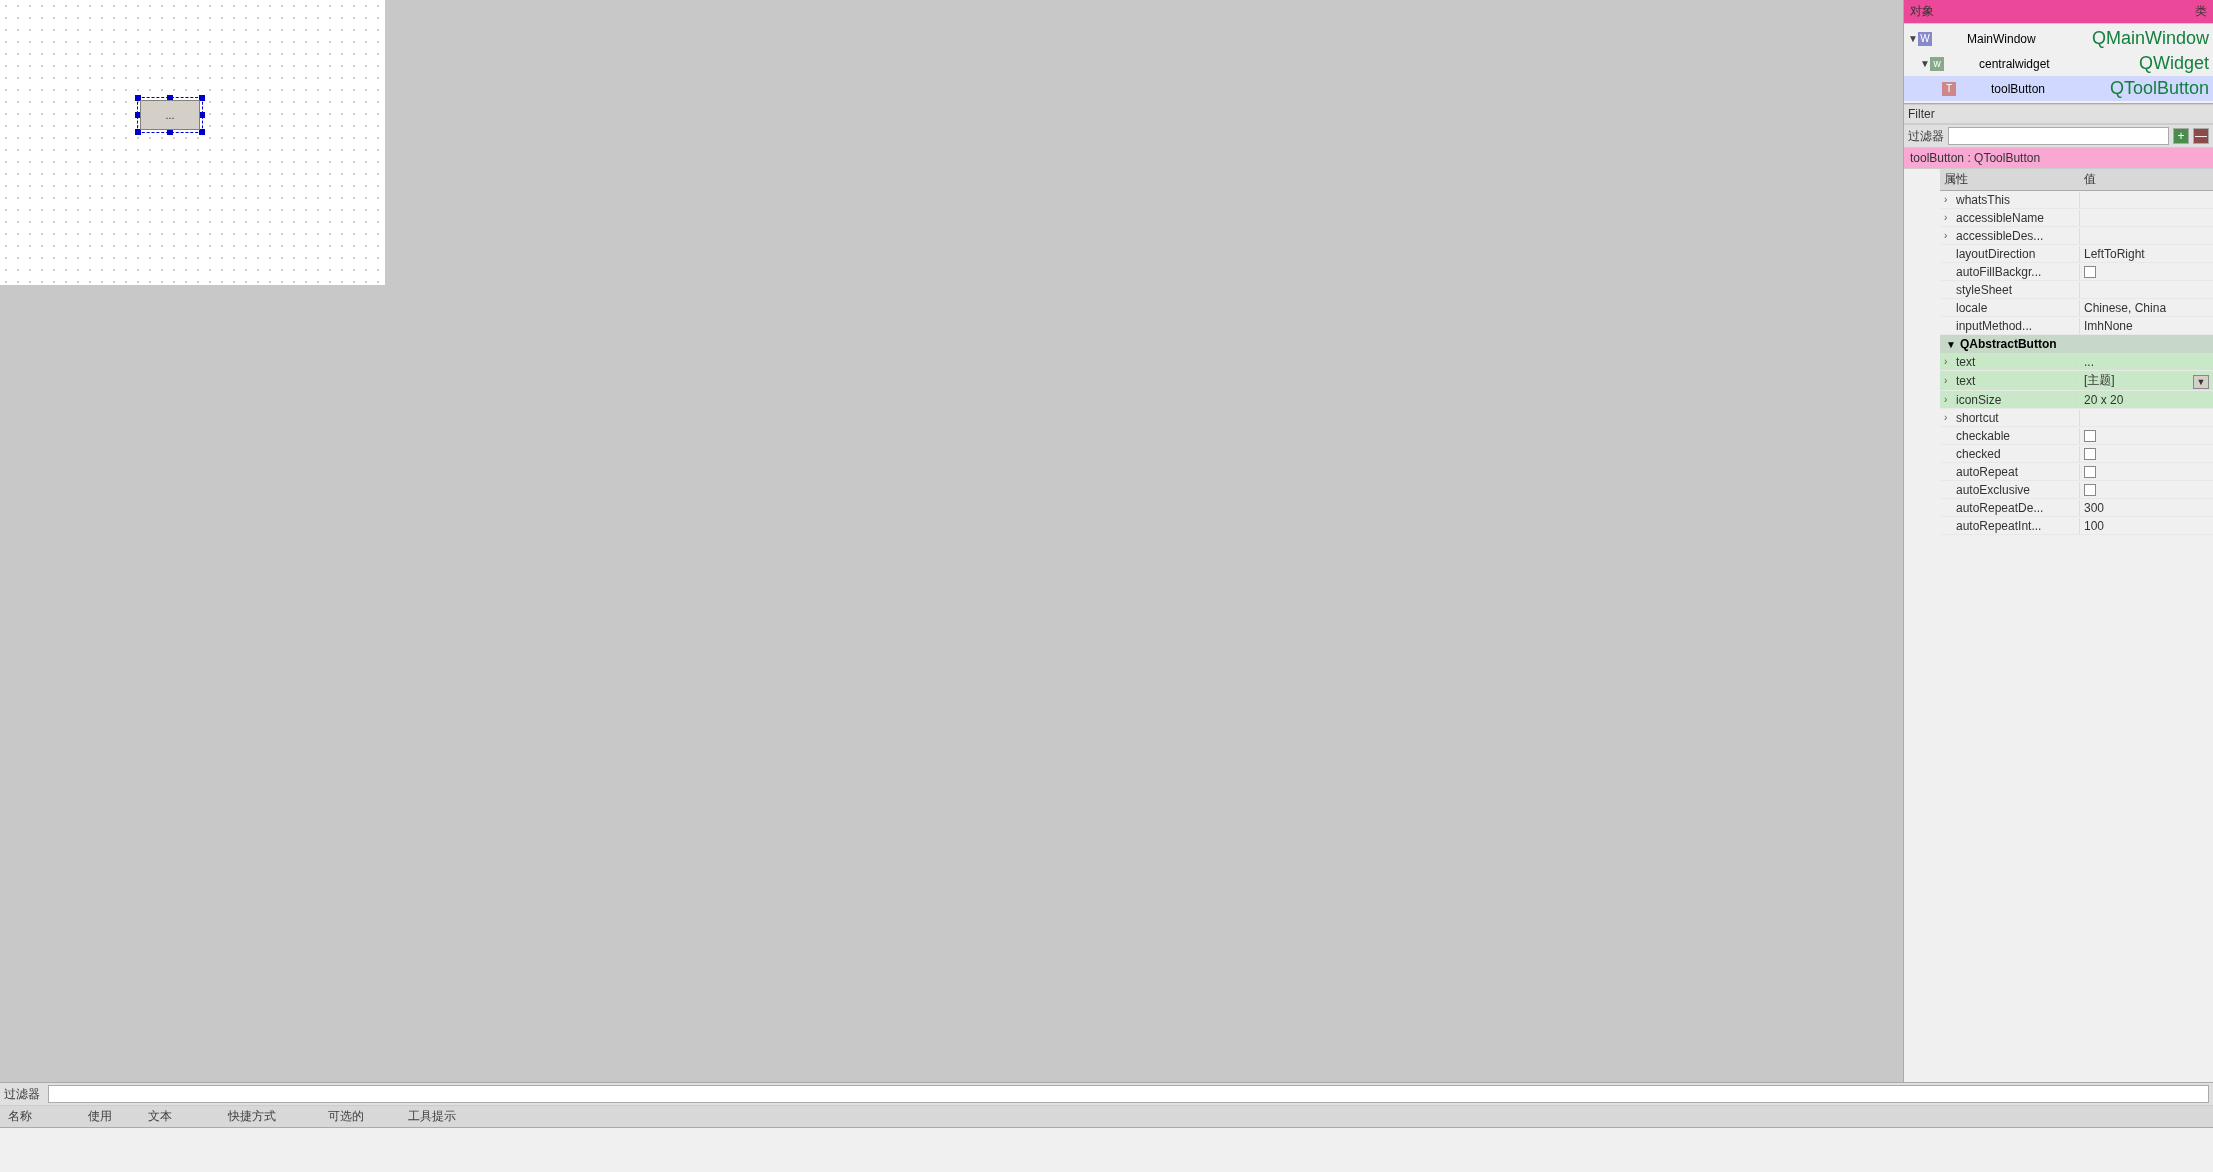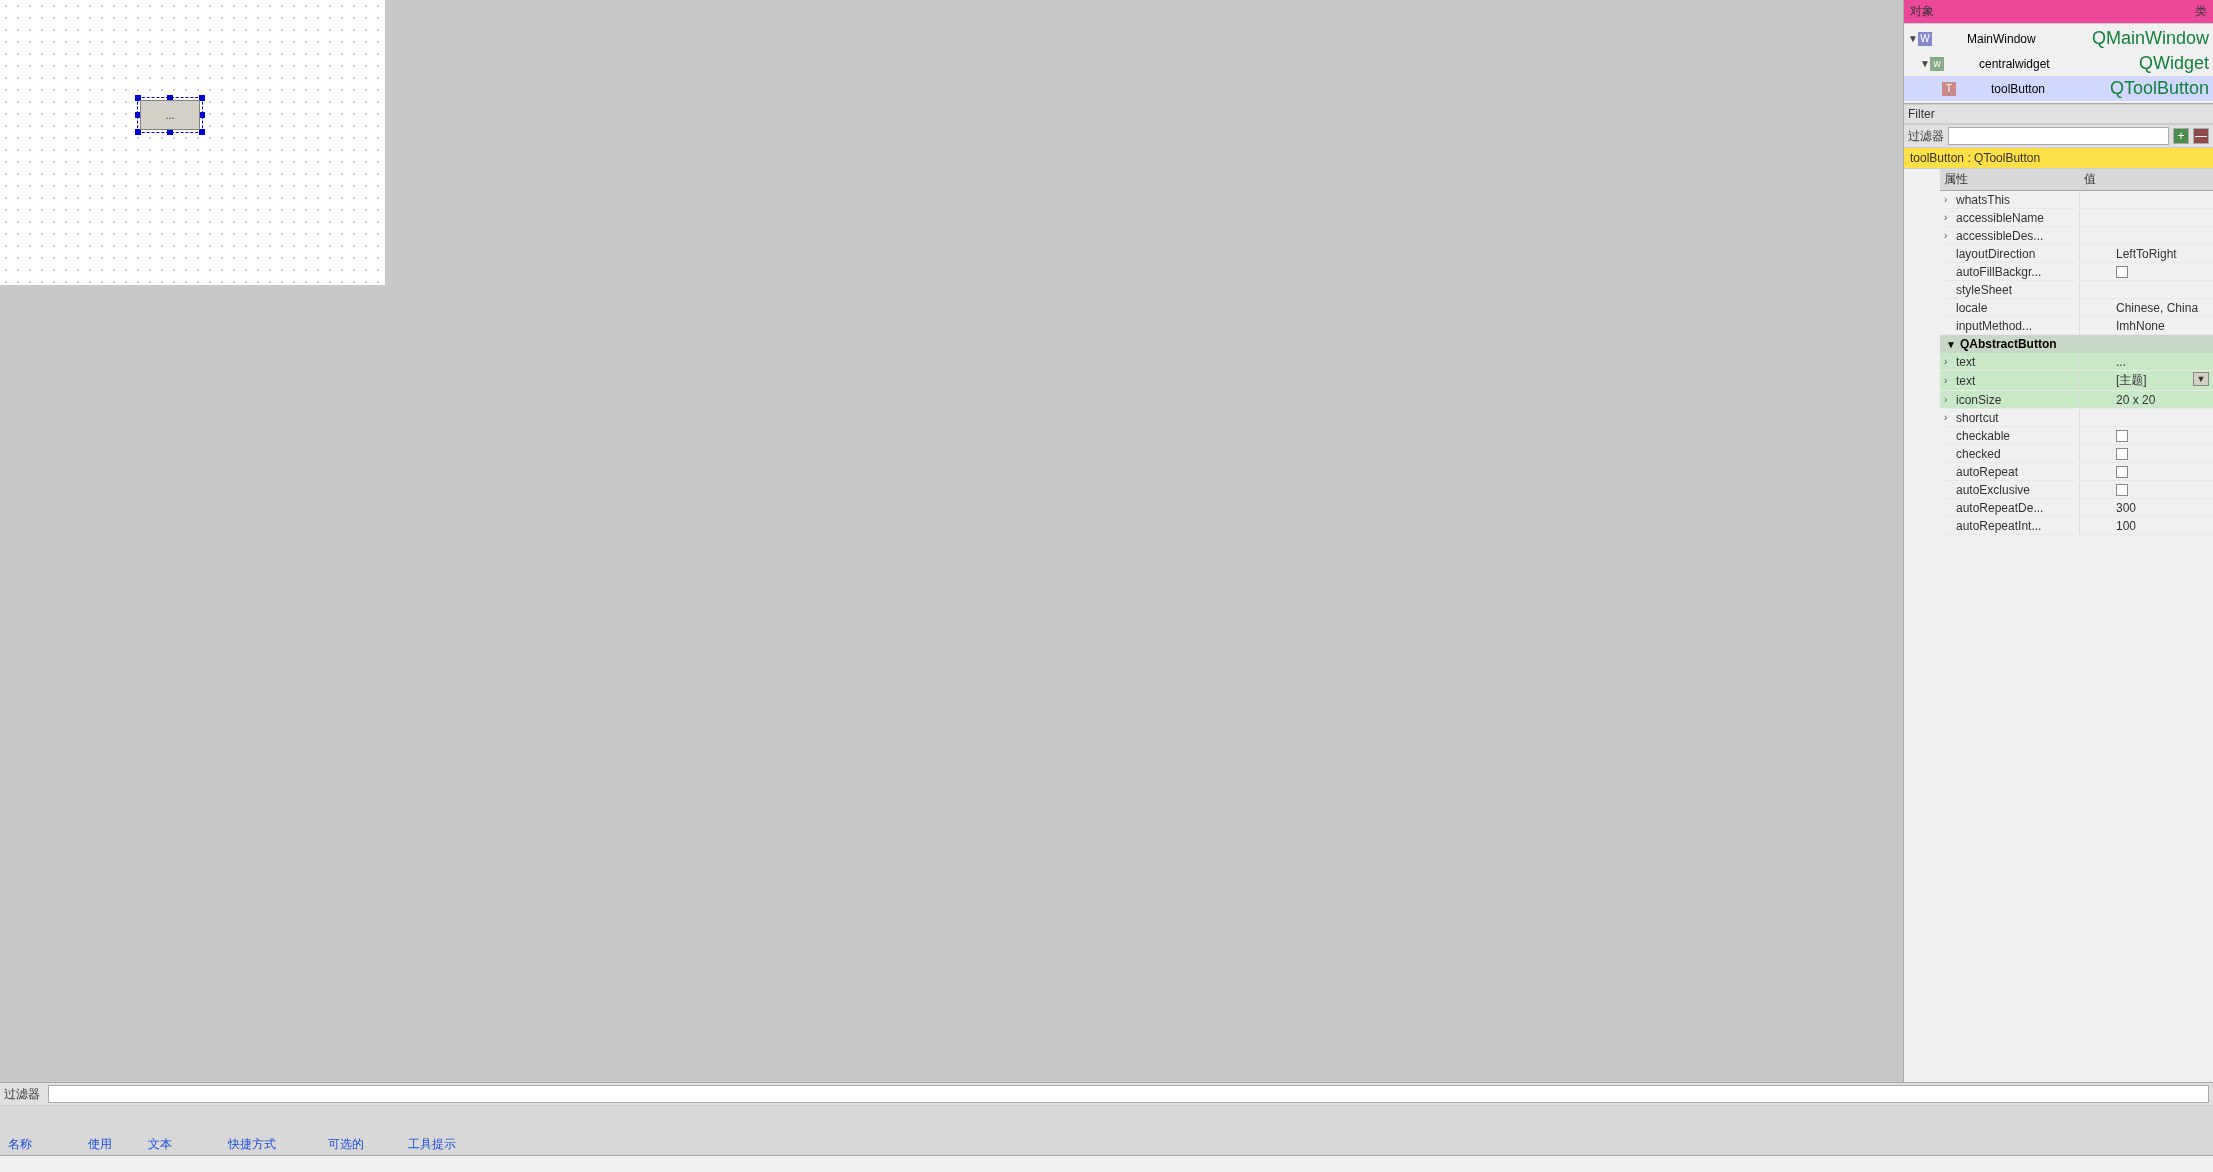--- a/index.html
+++ b/index.html
@@ -211,21 +211,21 @@
 
     .filter-btn-minus {
       background: #8c4a4a;
     }
 
     
     .props-title {
       padding: 3px 6px;
       font-size: 12px;
       color: #333;
-      background: #fde047;
+      background: #f9a8d4;
       border-bottom: 1px solid #ccc;
     }
 
     
     .props-panel {
       flex: 1;
       overflow-y: auto;
       overflow-x: hidden;
       padding-left: 36px;
     }
@@ -276,23 +276,22 @@
       color: #555;
       width: 10px;
     }
 
     .props-value {
       flex: 1;
       padding: 1px 4px;
       font-size: 12px;
       color: #333;
       display: flex;
-      align-items: flex-start;
+      align-items: flex-end;
       justify-content: space-between;
-      margin-left: 32px;
     }
 
     .props-value .edit-btn {
       width: 16px;
       height: 14px;
       background: #d4d0c8;
       border: 1px solid #888;
       font-size: 9px;
       display: flex;
       align-items: center;
@@ -347,23 +346,22 @@
 
     .bottom-header {
       display: flex;
       background: #d8d8d8;
       border-bottom: 1px solid #aaa;
       padding: 2px 4px;
     }
 
     .bottom-col {
       font-size: 12px;
-      color: #1d4ed8;
+      color: #404040;
       padding: 0 4px;
-      margin-top: 28px;
     }
 
     .bottom-col-name { width: 80px; }
     .bottom-col-use { width: 60px; }
     .bottom-col-text { width: 80px; }
     .bottom-col-shortcut { width: 100px; }
     .bottom-col-checkable { width: 80px; }
     .bottom-col-tooltip { flex: 1; }
   </style>
 </head>

